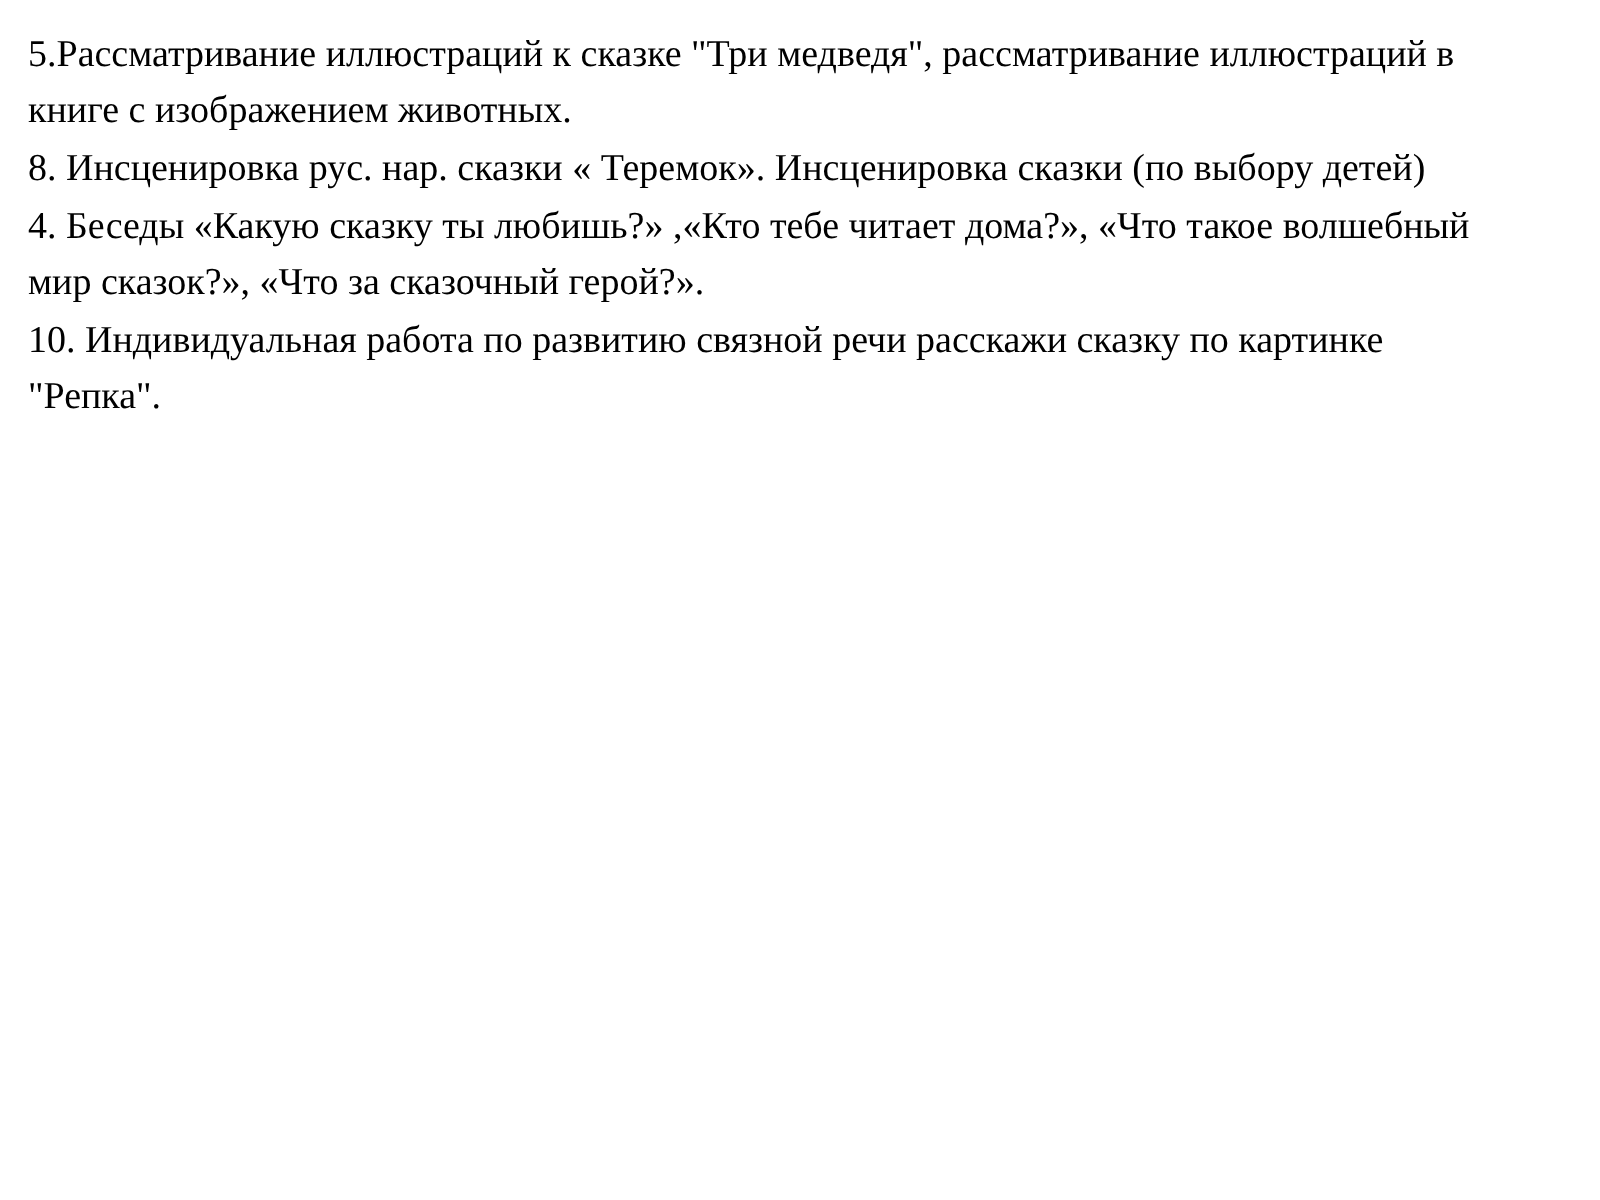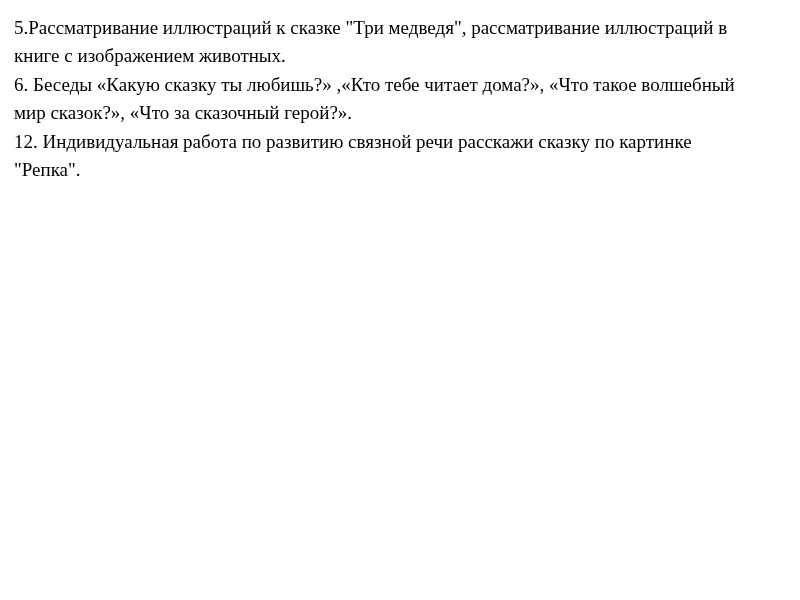--- a/index.html
+++ b/index.html
@@ -30,16 +30,17 @@
     margin: 0 0 1px 0;
     white-space: pre-wrap;
   }
 </style>
 </head>
 <body>
 
 <div class="page">
   <div class="doc-body">
     <p class="para">5.Рассматривание иллюстраций к сказке "Три медведя", рассматривание иллюстраций в книге с изображением животных.</p>
-    <p class="para">6. Беседы «Какую сказку ты любишь?» ,«Кто тебе читает дома?», «Что такое волшебный мир сказок?», «Что за сказочный герой?».</p>
-    <p class="para">12. Индивидуальная работа по развитию связной речи расскажи сказку по картинке "Репка".</p>
+    <p class="para">8. Инсценировка рус. нар. сказки « Теремок». Инсценировка сказки (по выбору детей)</p>
+    <p class="para">4. Беседы «Какую сказку ты любишь?» ,«Кто тебе читает дома?», «Что такое волшебный мир сказок?», «Что за сказочный герой?».</p>
+    <p class="para">10. Индивидуальная работа по развитию связной речи расскажи сказку по картинке "Репка".</p>
   </div>
 </div>
 
 </body></html>

